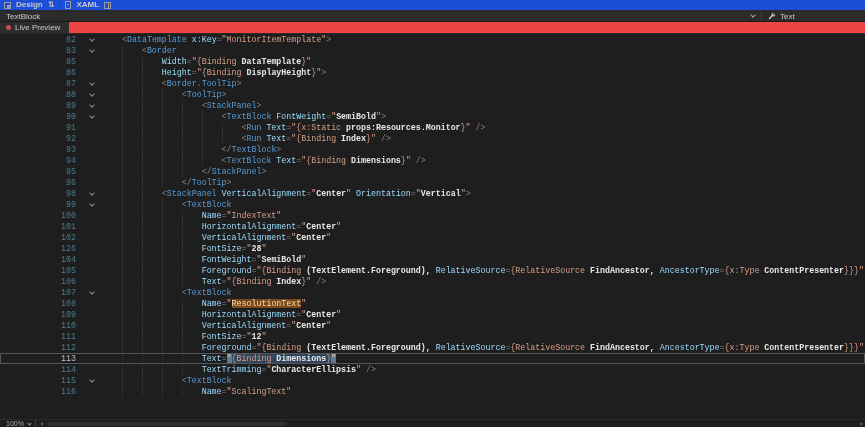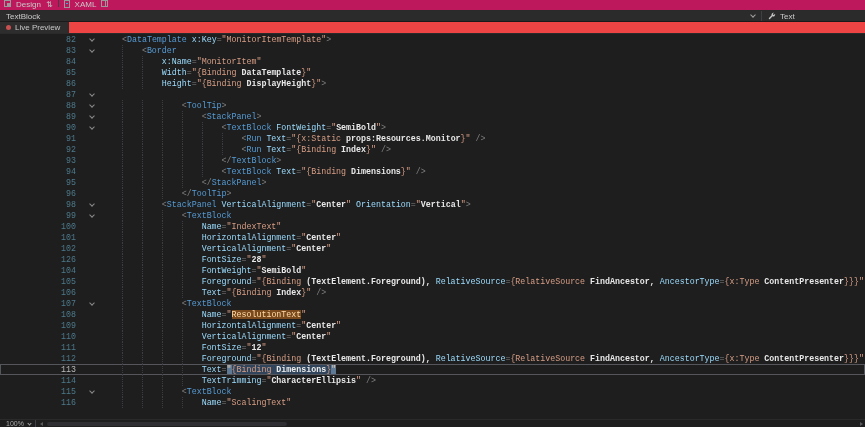--- a/index.html
+++ b/index.html
@@ -1,21 +1,21 @@
 <!DOCTYPE html>
 <html><head>
 <meta charset="utf-8">
 <style>
   html,body{margin:0;padding:0;width:865px;height:427px;background:#1E1E1E;overflow:hidden;
     font-family:"Liberation Sans",sans-serif;}
   *{box-sizing:border-box;}
 
   
-  .bar1{height:11px;background:#be185d;display:flex;gap:5px;
-    padding:0 4px;font-size:8px;color:#C8C8C8;border-bottom:1px solid #2A2A2B;}
+  .bar1{height:11px;background:#1d4ed8;display:flex;align-items:center;gap:5px;
+    padding:0 4px;font-size:8px;color:#C8C8C8;border-bottom:1px solid #2A2A2B;font-weight:bold;}
   .bar1 .lbl{line-height:10px;}
   .vdiv{width:1px;height:7px;background:#3F3F46;}
   .design-icon{width:7px;height:7px;border:1px solid #9A9A9A;position:relative;display:inline-block;}
   .design-icon::after{content:"";position:absolute;right:0;bottom:0;width:3px;height:3px;background:#9A9A9A;}
   .swap-glyph{font-family:"DejaVu Sans",sans-serif;font-size:8px;color:#C0C0C0;line-height:10px;}
   .page-icon{width:6px;height:8px;border:1px solid #9A9A9A;display:inline-block;position:relative;}
   .page-icon::after{content:"";position:absolute;left:1px;top:2px;width:2px;height:1px;background:#569CD6;}
   .split-icon{width:7px;height:7px;border:1px solid #9A9A9A;display:inline-block;position:relative;}
   .split-icon::after{content:"";position:absolute;left:3px;top:0;bottom:0;width:1px;background:#9A9A9A;}
 
@@ -112,39 +112,35 @@
         <div class="ctext" style="padding-left: calc(0ch + 14px);"><span class="tk-d">&lt;</span><span class="tk-e">DataTemplate</span><span class="tk-t"> </span><span class="tk-a">x:Key</span><span class="tk-d">=</span><span class="tk-q">"MonitorItemTemplate"</span><span class="tk-d">&gt;</span></div>
       </div>
       <div class="line">
         <div class="gnum">83</div>
         <div class="gfold">
           <span class="fold-chev"></span>
         </div>
         <div class="ctext" style="padding-left: calc(4ch + 14px);"><span class="guide" style="left: calc(0ch + 14px);"></span><span class="tk-d">&lt;</span><span class="tk-e">Border</span></div>
       </div>
       <div class="line">
-        <div class="gnum">84</div>
-        <div class="gfold"></div>
-        <div class="ctext" style="padding-left: calc(8ch + 14px);"><span class="guide" style="left: calc(0ch + 14px);"></span><span class="guide" style="left: calc(4ch + 14px);"></span><span class="tk-a">x:Name</span><span class="tk-d">=</span><span class="tk-q">"MonitorItem"</span></div>
-      </div>
-      <div class="line">
         <div class="gnum">85</div>
         <div class="gfold"></div>
         <div class="ctext" style="padding-left: calc(8ch + 14px);"><span class="guide" style="left: calc(0ch + 14px);"></span><span class="guide" style="left: calc(4ch + 14px);"></span><span class="tk-a">Width</span><span class="tk-d">=</span><span class="tk-q">"{Binding </span><span class="tk-w">DataTemplate</span><span class="tk-q">}"</span></div>
       </div>
       <div class="line">
         <div class="gnum">86</div>
         <div class="gfold"></div>
         <div class="ctext" style="padding-left: calc(8ch + 14px);"><span class="guide" style="left: calc(0ch + 14px);"></span><span class="guide" style="left: calc(4ch + 14px);"></span><span class="tk-a">Height</span><span class="tk-d">=</span><span class="tk-q">"{Binding </span><span class="tk-w">DisplayHeight</span><span class="tk-q">}"</span><span class="tk-d">&gt;</span></div>
       </div>
       <div class="line">
         <div class="gnum">87</div>
         <div class="gfold">
           <span class="fold-chev"></span>
         </div>
+        <div class="ctext" style="padding-left: calc(8ch + 14px);"><span class="guide" style="left: calc(0ch + 14px);"></span><span class="guide" style="left: calc(4ch + 14px);"></span><span class="tk-d">&lt;</span><span class="tk-e">Border.ToolTip</span><span class="tk-d">&gt;</span></div>
       </div>
       <div class="line">
         <div class="gnum">88</div>
         <div class="gfold">
           <span class="fold-chev"></span>
         </div>
         <div class="ctext" style="padding-left: calc(12ch + 14px);"><span class="guide" style="left: calc(0ch + 14px);"></span><span class="guide" style="left: calc(4ch + 14px);"></span><span class="guide" style="left: calc(8ch + 14px);"></span><span class="tk-d">&lt;</span><span class="tk-e">ToolTip</span><span class="tk-d">&gt;</span></div>
       </div>
       <div class="line">
         <div class="gnum">89</div>

